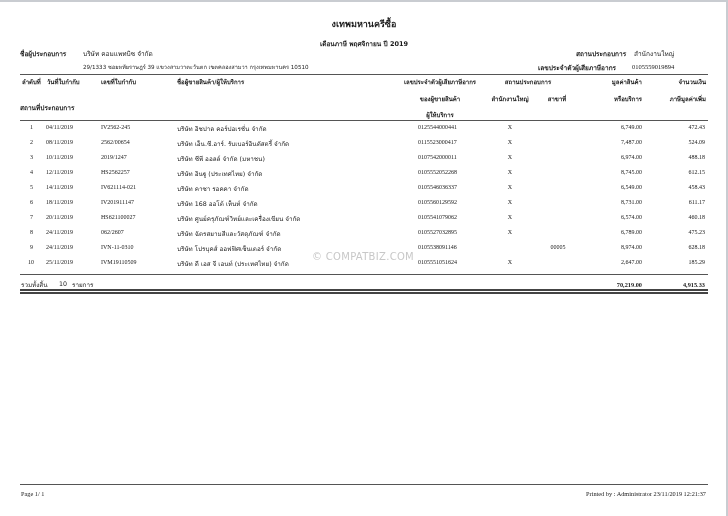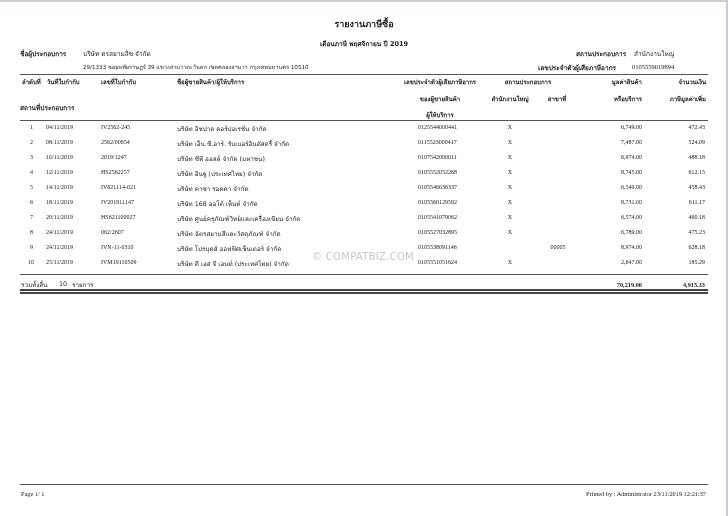--- a/index.html
+++ b/index.html
@@ -29,25 +29,25 @@
   .total-lbl { position: absolute; top: 280px; font-family: "DejaVu Sans", sans-serif; font-size: 6.3px; }
   .total-num { position: absolute; top: 281px; font-family: "Liberation Serif", serif; font-weight: bold; font-size: 6.3px; text-align: right; }
   .footer { position: absolute; top: 490px; font-family: "Liberation Serif", serif; font-size: 6.3px; white-space: nowrap; }
 </style>
 </head>
 <body>
 
 <div class="frame-top"></div>
 <div class="frame-right"></div>
 
-<div class="title main">รายงานภาษีซื้อ</div>
+<div class="title main">งเทพมหานครีซื้อ</div>
 <div class="title sub">เดือนภาษี พฤศจิกายน ปี 2019</div>
 
 <div class="lbl" style="left:20px; top:49px;">ชื่อผู้ประกอบการ</div>
-<div class="val" style="left:83px; top:49px;">บริษัท ตรสยามสิซ จำกัด</div>
+<div class="val" style="left:83px; top:49px;">บริษัท คอมแพทบิซ จำกัด</div>
 <div class="lbl" style="left:20px; top:70px;margin-top:33px;">สถานที่ประกอบการ</div>
 <div class="val" style="left:83px; top:63px; font-size:5.6px;">29/1333 ซอยหทัยราษฎร์ 39 แขวงสามวาตะวันตก เขตคลองสามวา กรุงเทพมหานคร 10510</div>
 
 <div class="lbl" style="left:576px; top:49px;">สถานประกอบการ</div>
 <div class="val" style="left:634px; top:49px;">สำนักงานใหญ่</div>
 <div class="lbl" style="left:538px; top:63px;">เลขประจำตัวผู้เสียภาษีอากร</div>
 <div class="val num" style="left:632px; top:63px;">0105559019894</div>
 
 <div class="hline" style="top:74px;"></div>
 

